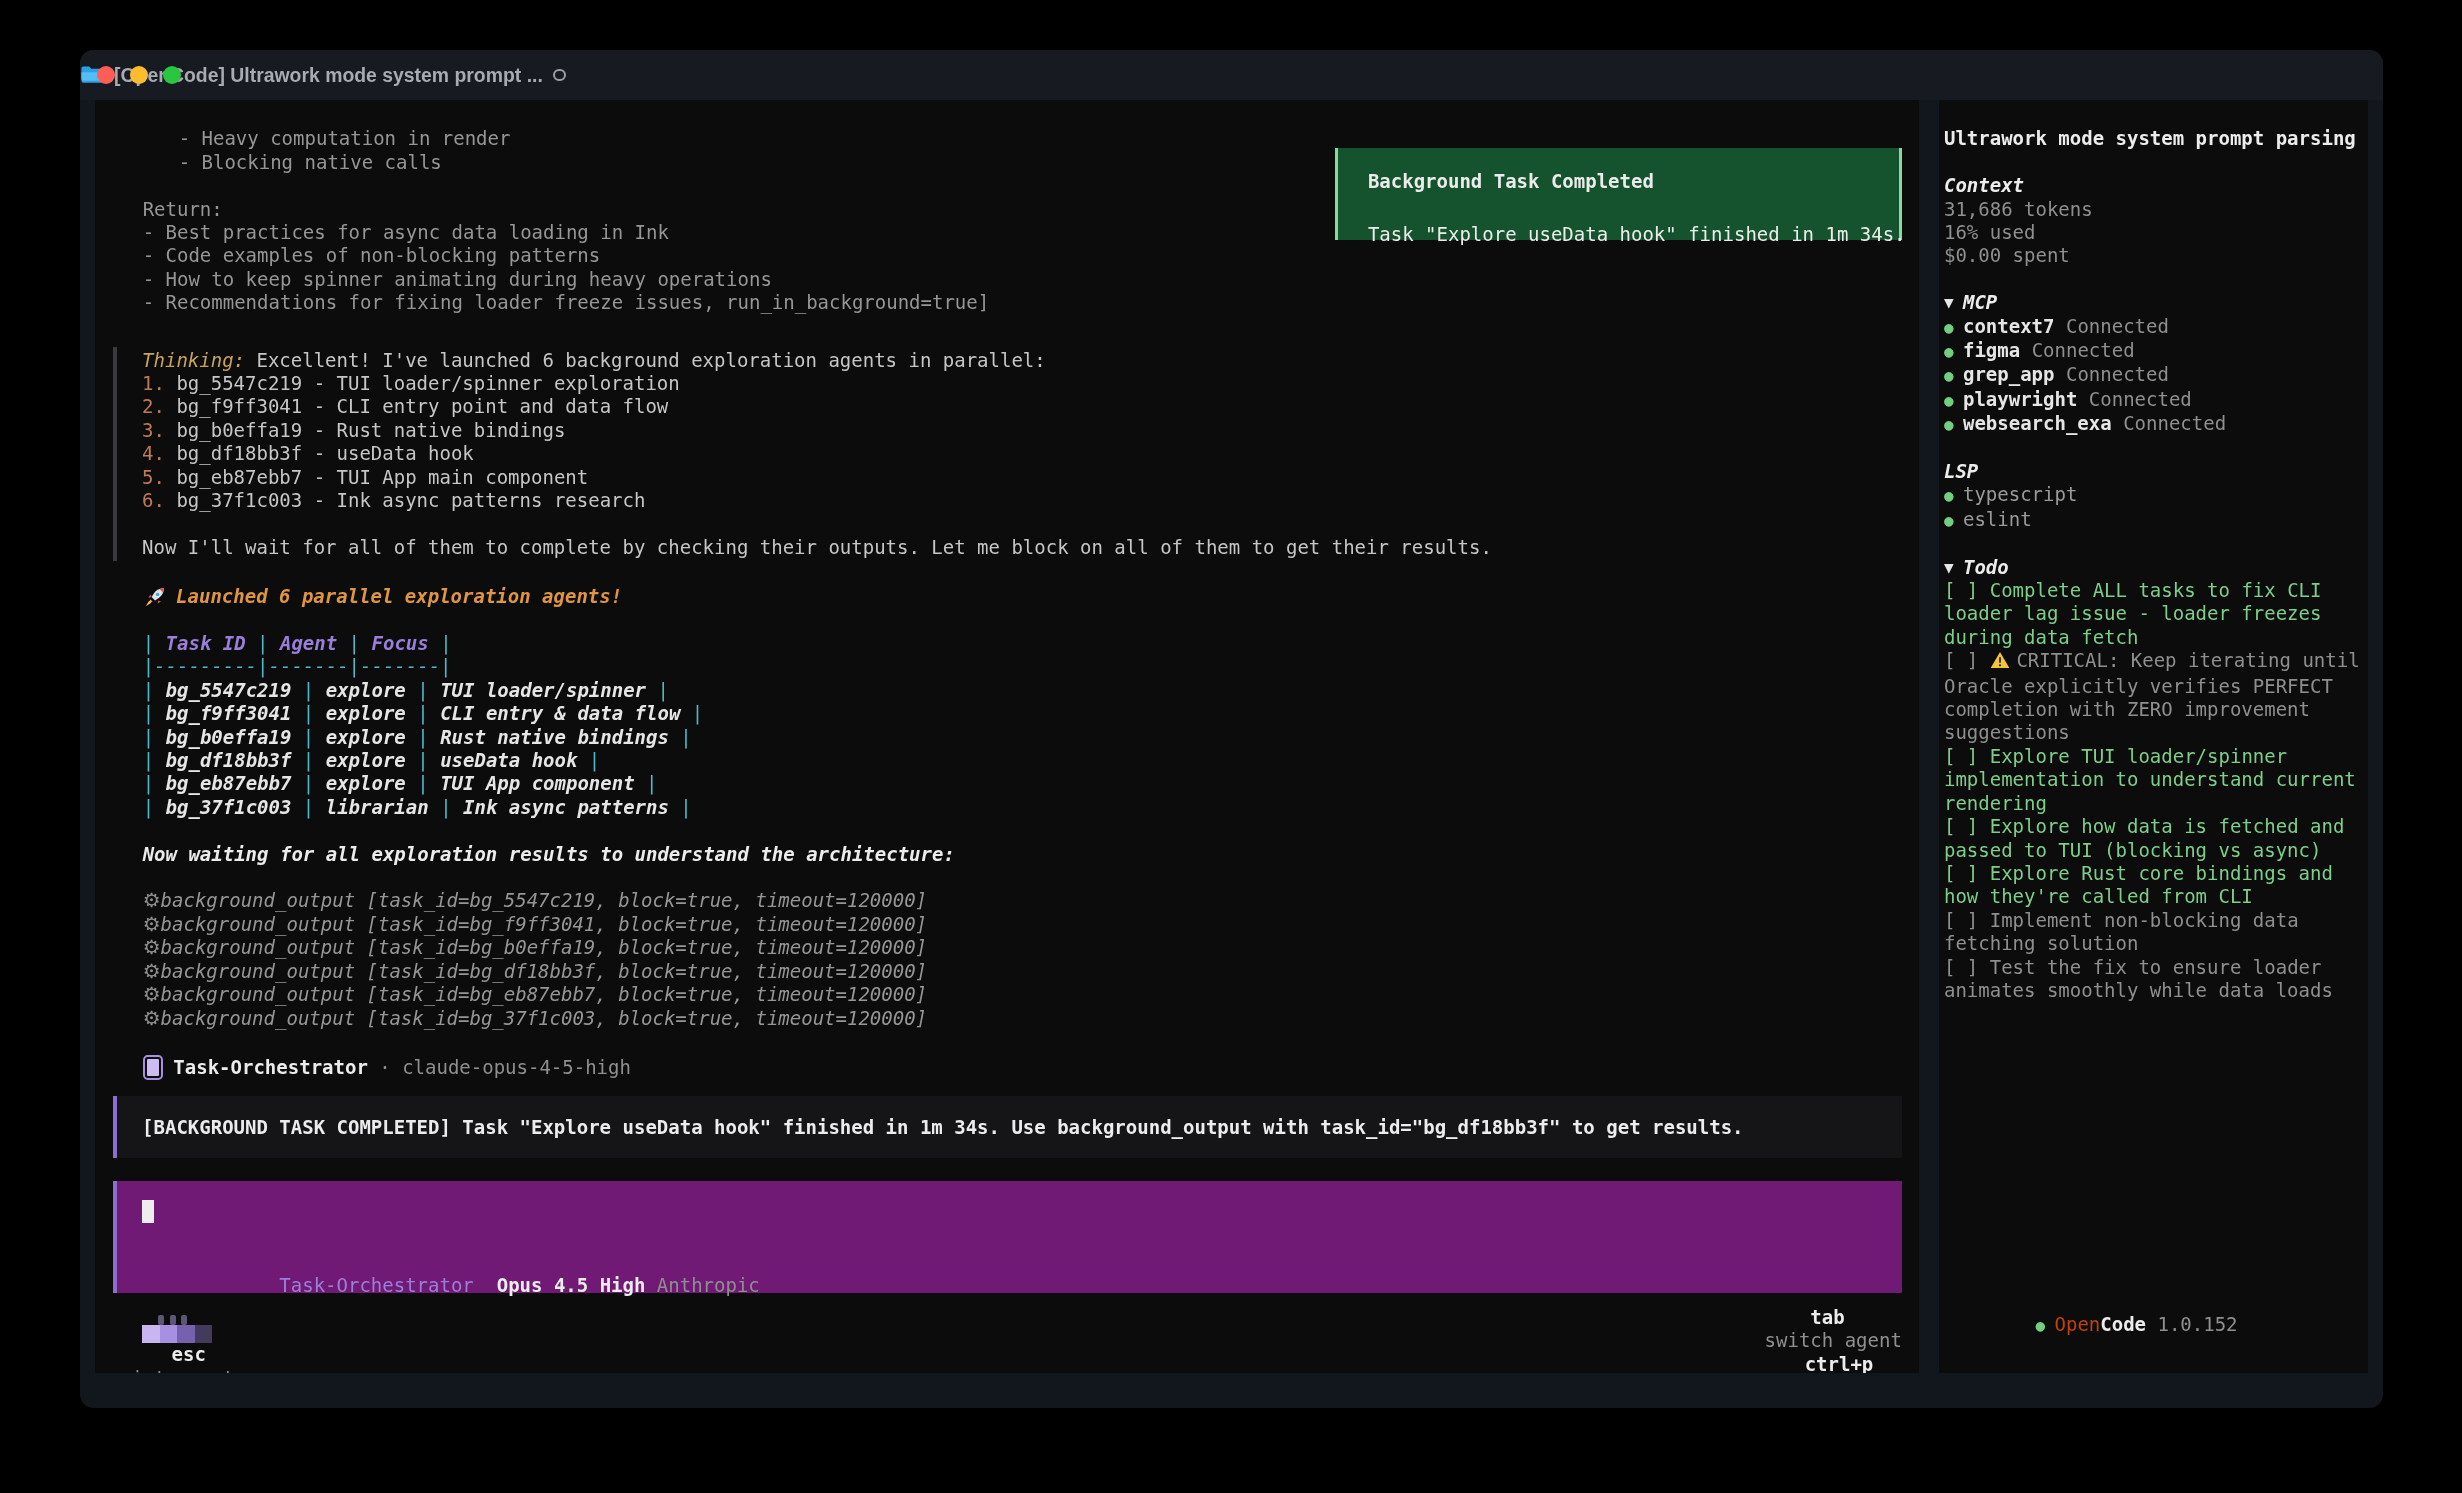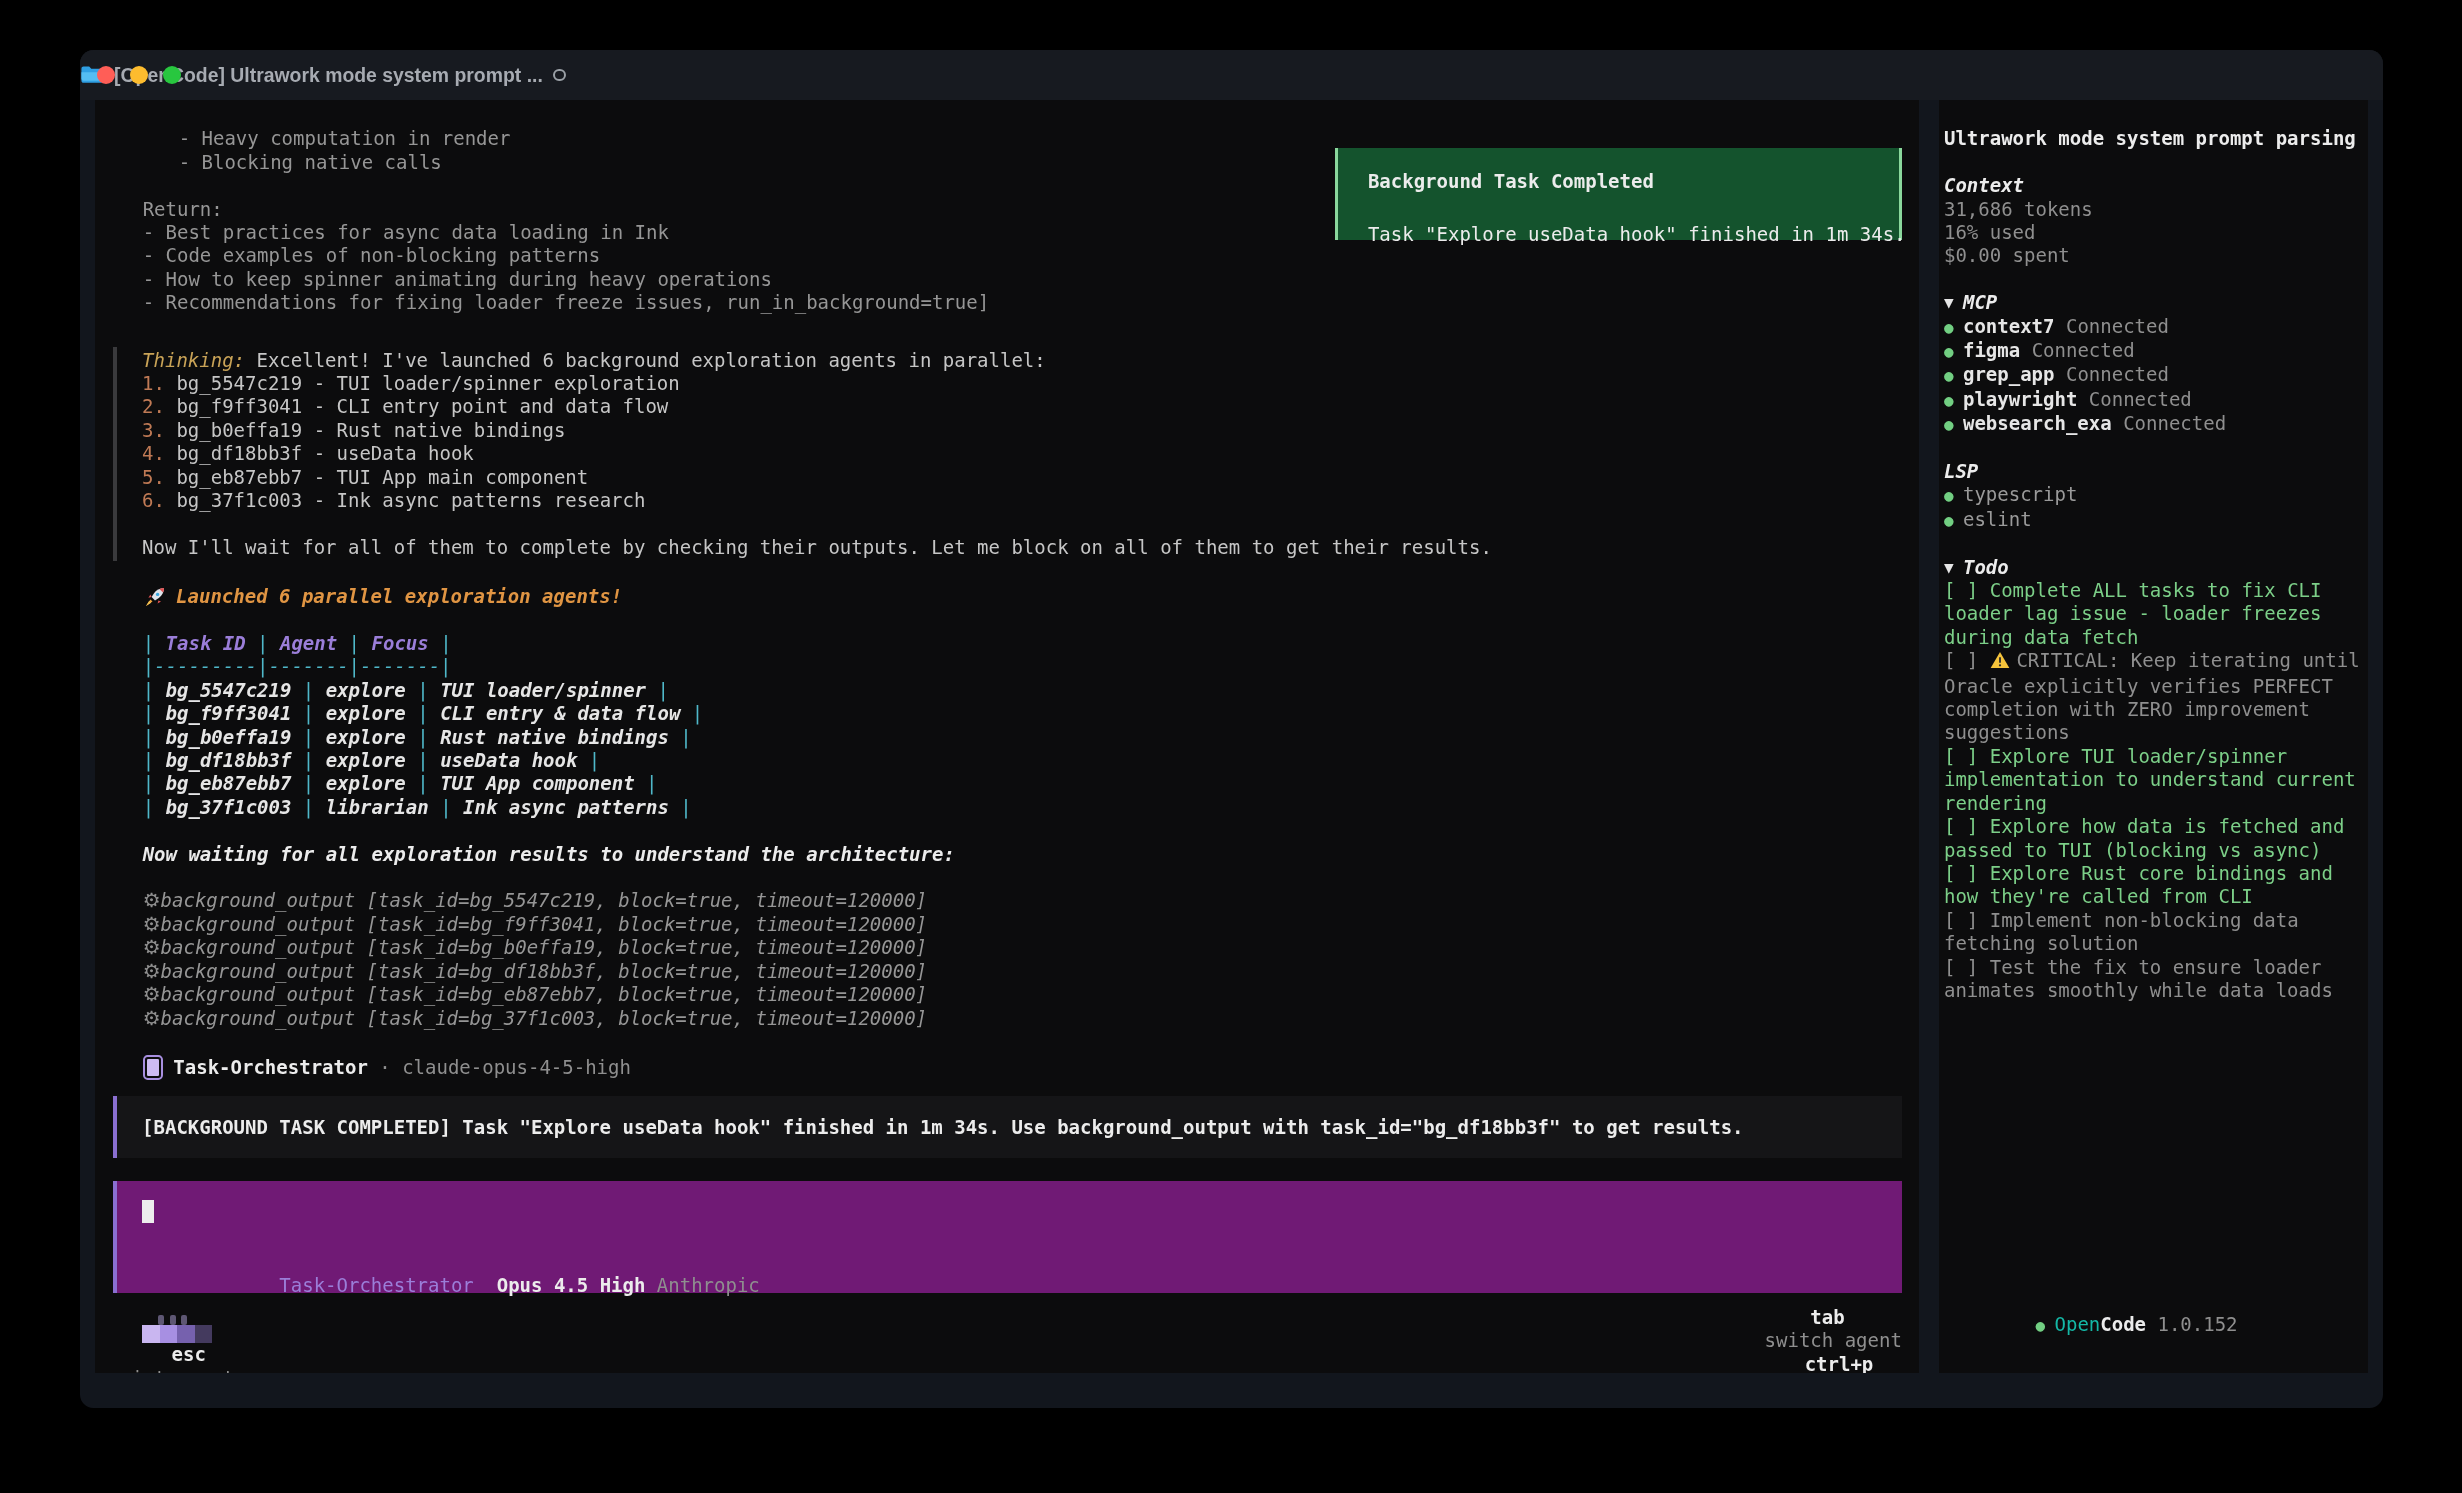--- a/index.html
+++ b/index.html
@@ -96,21 +96,21 @@
   .gdot { color:#72cf82; font-size:16px; margin-right:9.4px; }
   .mcp-item, .lsp-item { display:flex; align-items:baseline; }
   .mcp-name { color:#e6e6e6; font-weight:bold; margin-right:1ch; }
   .lsp-name { color:#9a9a9a; }
   .todo-item { white-space:normal; }
   .todo-item .cb { margin-right:1ch; }
   .todo-item.green, .todo-item.green .cb { color:#7ccf88; }
   .todo-item.dimtone, .todo-item.dimtone .cb { color:#8f8f8f; }
   .warn-svg { display:inline-block; vertical-align:-2px; margin-right:6.7px; }
   .s-footer { position:absolute; left:5.4px; bottom:12px; white-space:pre; }
-  .brand-a { color:#14b8a6; } .brand-b { color:#ececec; font-weight:bold; }
+  .brand-a { color:#c2410c; } .brand-b { color:#ececec; font-weight:bold; }
 </style>
 </head>
 <body>
 
 <div class="window">
 
   <div class="titlebar">
     <div class="traffic">
       <div class="tl red"></div>
       <div class="tl yellow"></div>

